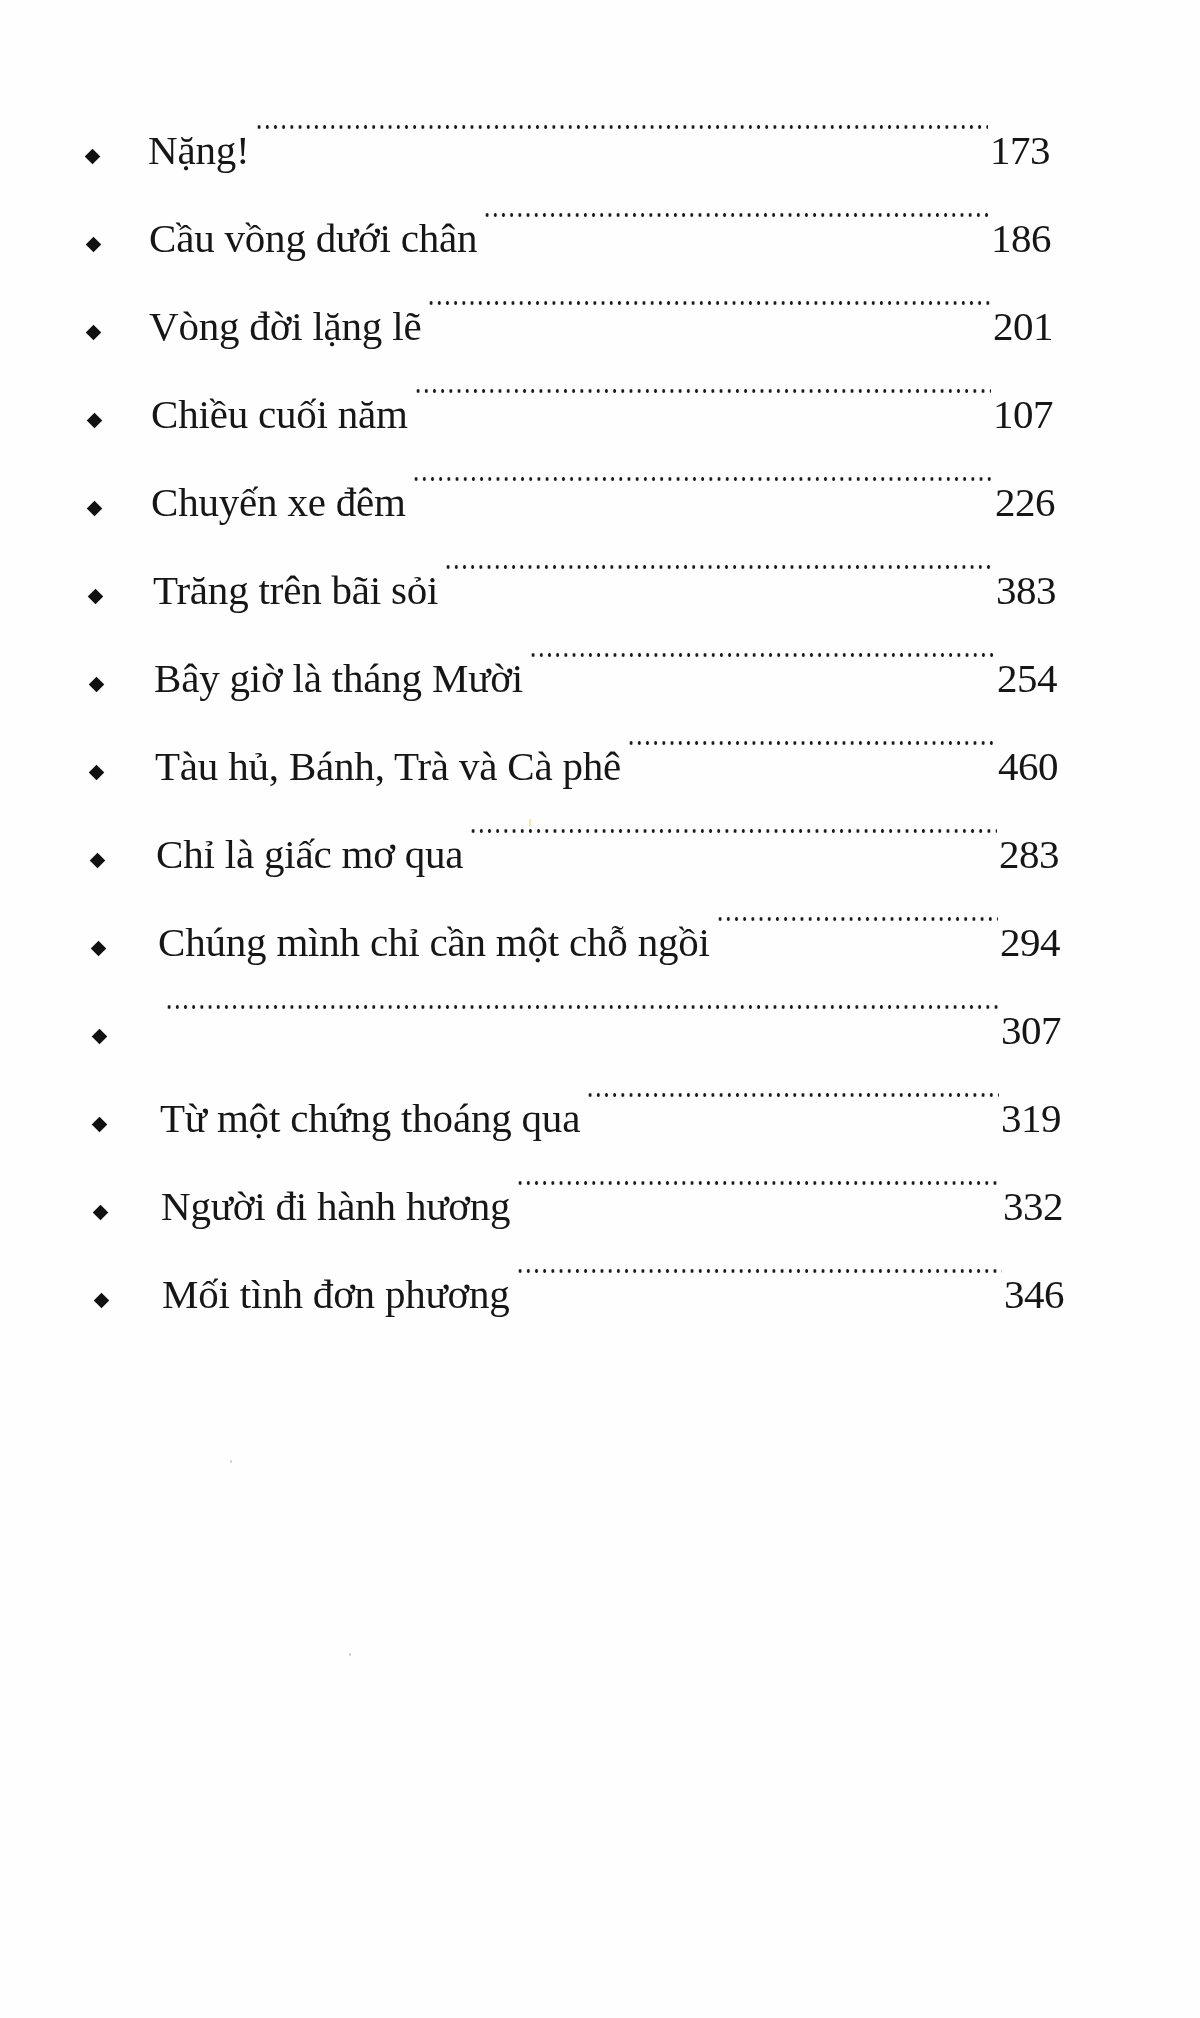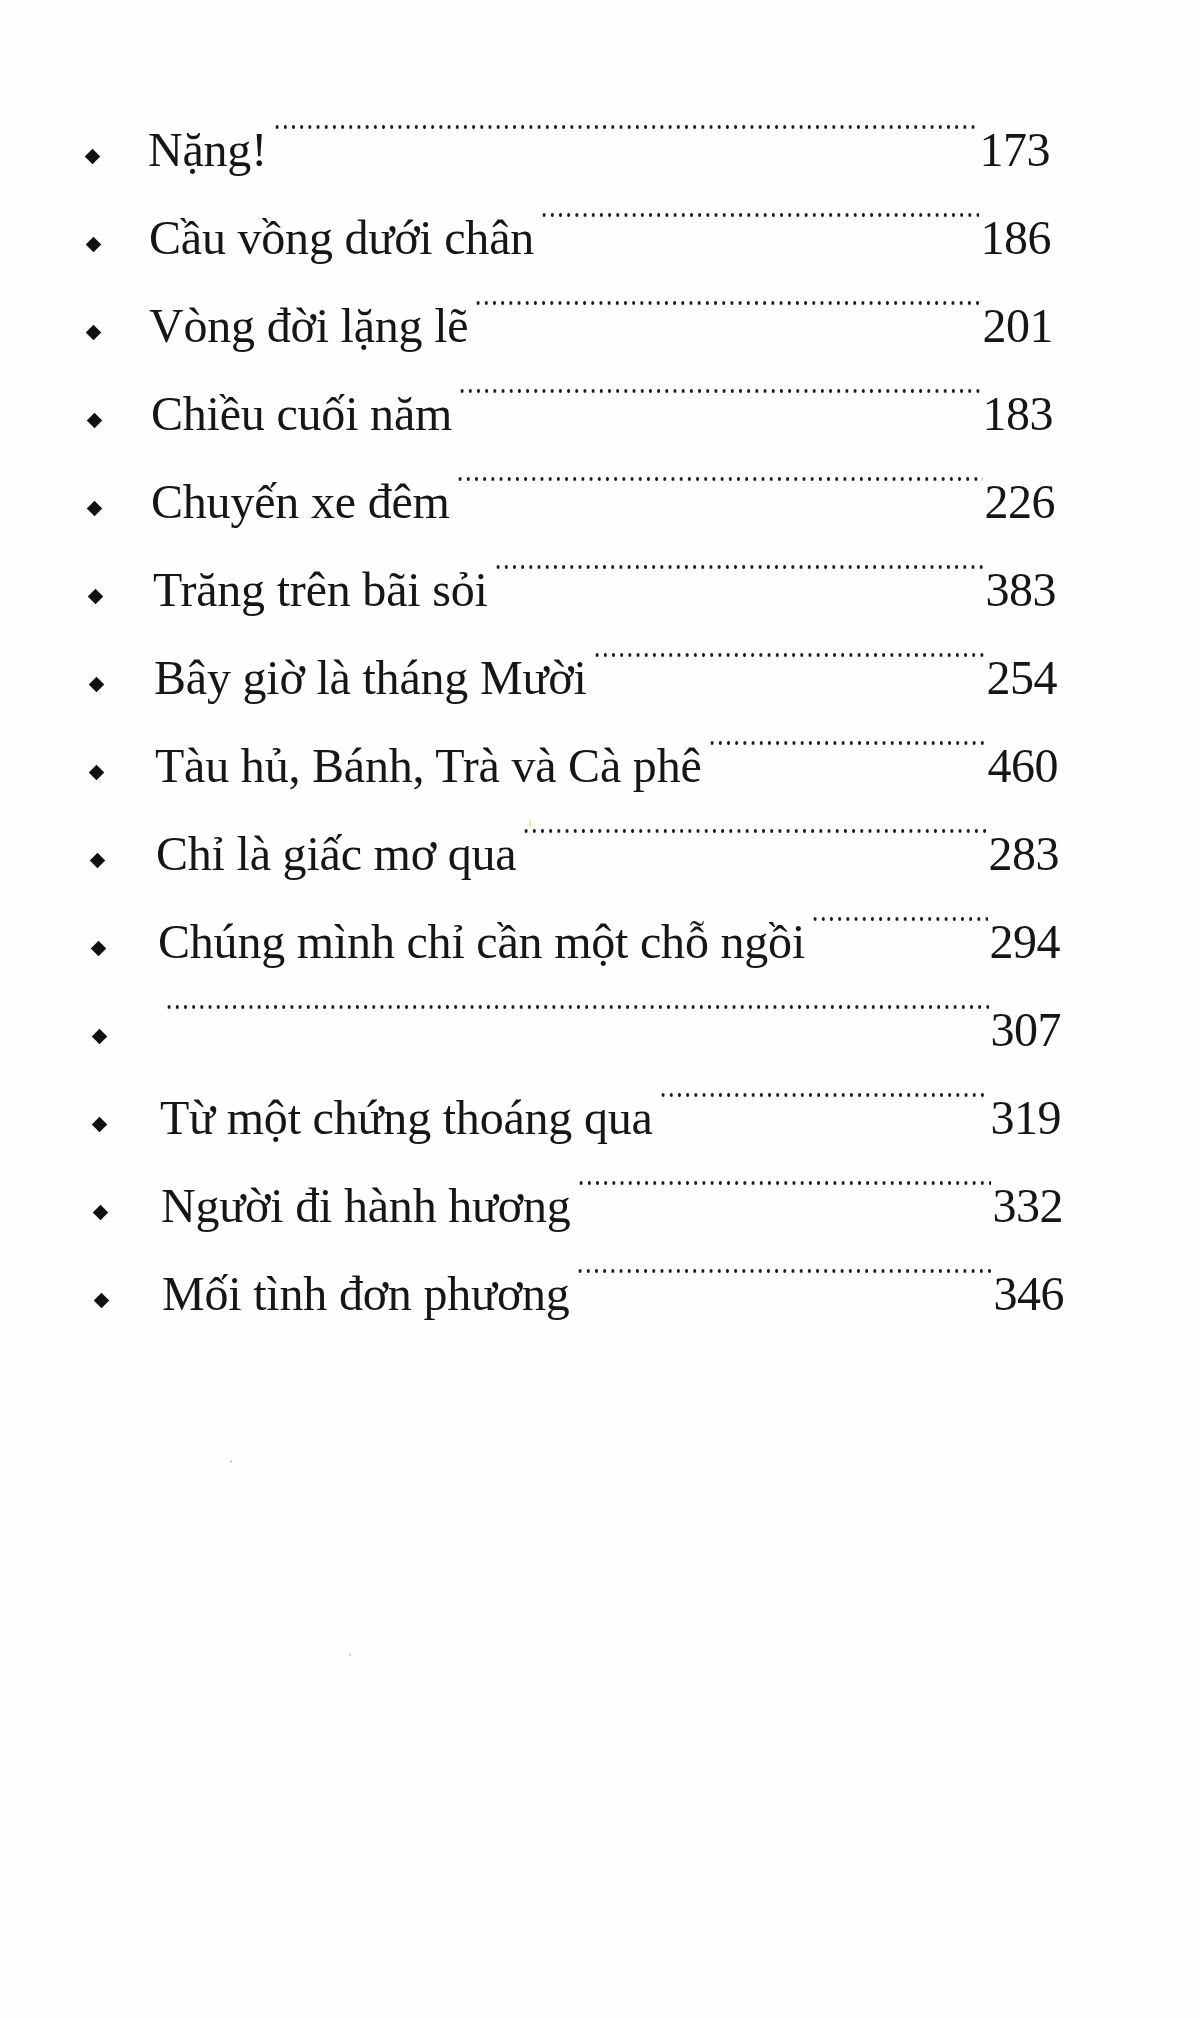--- a/index.html
+++ b/index.html
@@ -42,21 +42,21 @@
       background: #111;
       transform: rotate(45deg);
       bottom: 20px;
     }
     .entry {
       position: absolute;
       display: flex;
       align-items: center;
       bottom: 8px;
       font-family: "Liberation Serif", "DejaVu Serif", serif;
-      font-size: 48px;
+      font-size: 41px;
       line-height: 48px;
       letter-spacing: -0.2px;
       white-space: nowrap;
     }
     .title {
       flex: 0 0 auto;
     }
     .leader {
       flex: 1 1 auto;
       margin: 0 2px 0 6px;
@@ -112,21 +112,21 @@
         <span class="leader"></span>
         <span class="page-num">201</span>
       </div>
     </div>
 
     <div class="toc-row" style="top:386px;left:0;width:1200px;">
       <span class="bullet" style="left:89px;"></span>
       <div class="entry" style="left:151px;width:902px;">
         <span class="title">Chiều cuối năm</span>
         <span class="leader"></span>
-        <span class="page-num">183</span>
+        <span class="page-num">107</span>
       </div>
     </div>
 
     <div class="toc-row" style="top:474px;left:0;width:1200px;padding-left:42px;">
       <span class="bullet" style="left:89px;"></span>
       <div class="entry" style="left:151px;width:904px;">
         <span class="title">Chuyến xe đêm</span>
         <span class="leader"></span>
         <span class="page-num">226</span>
       </div>

